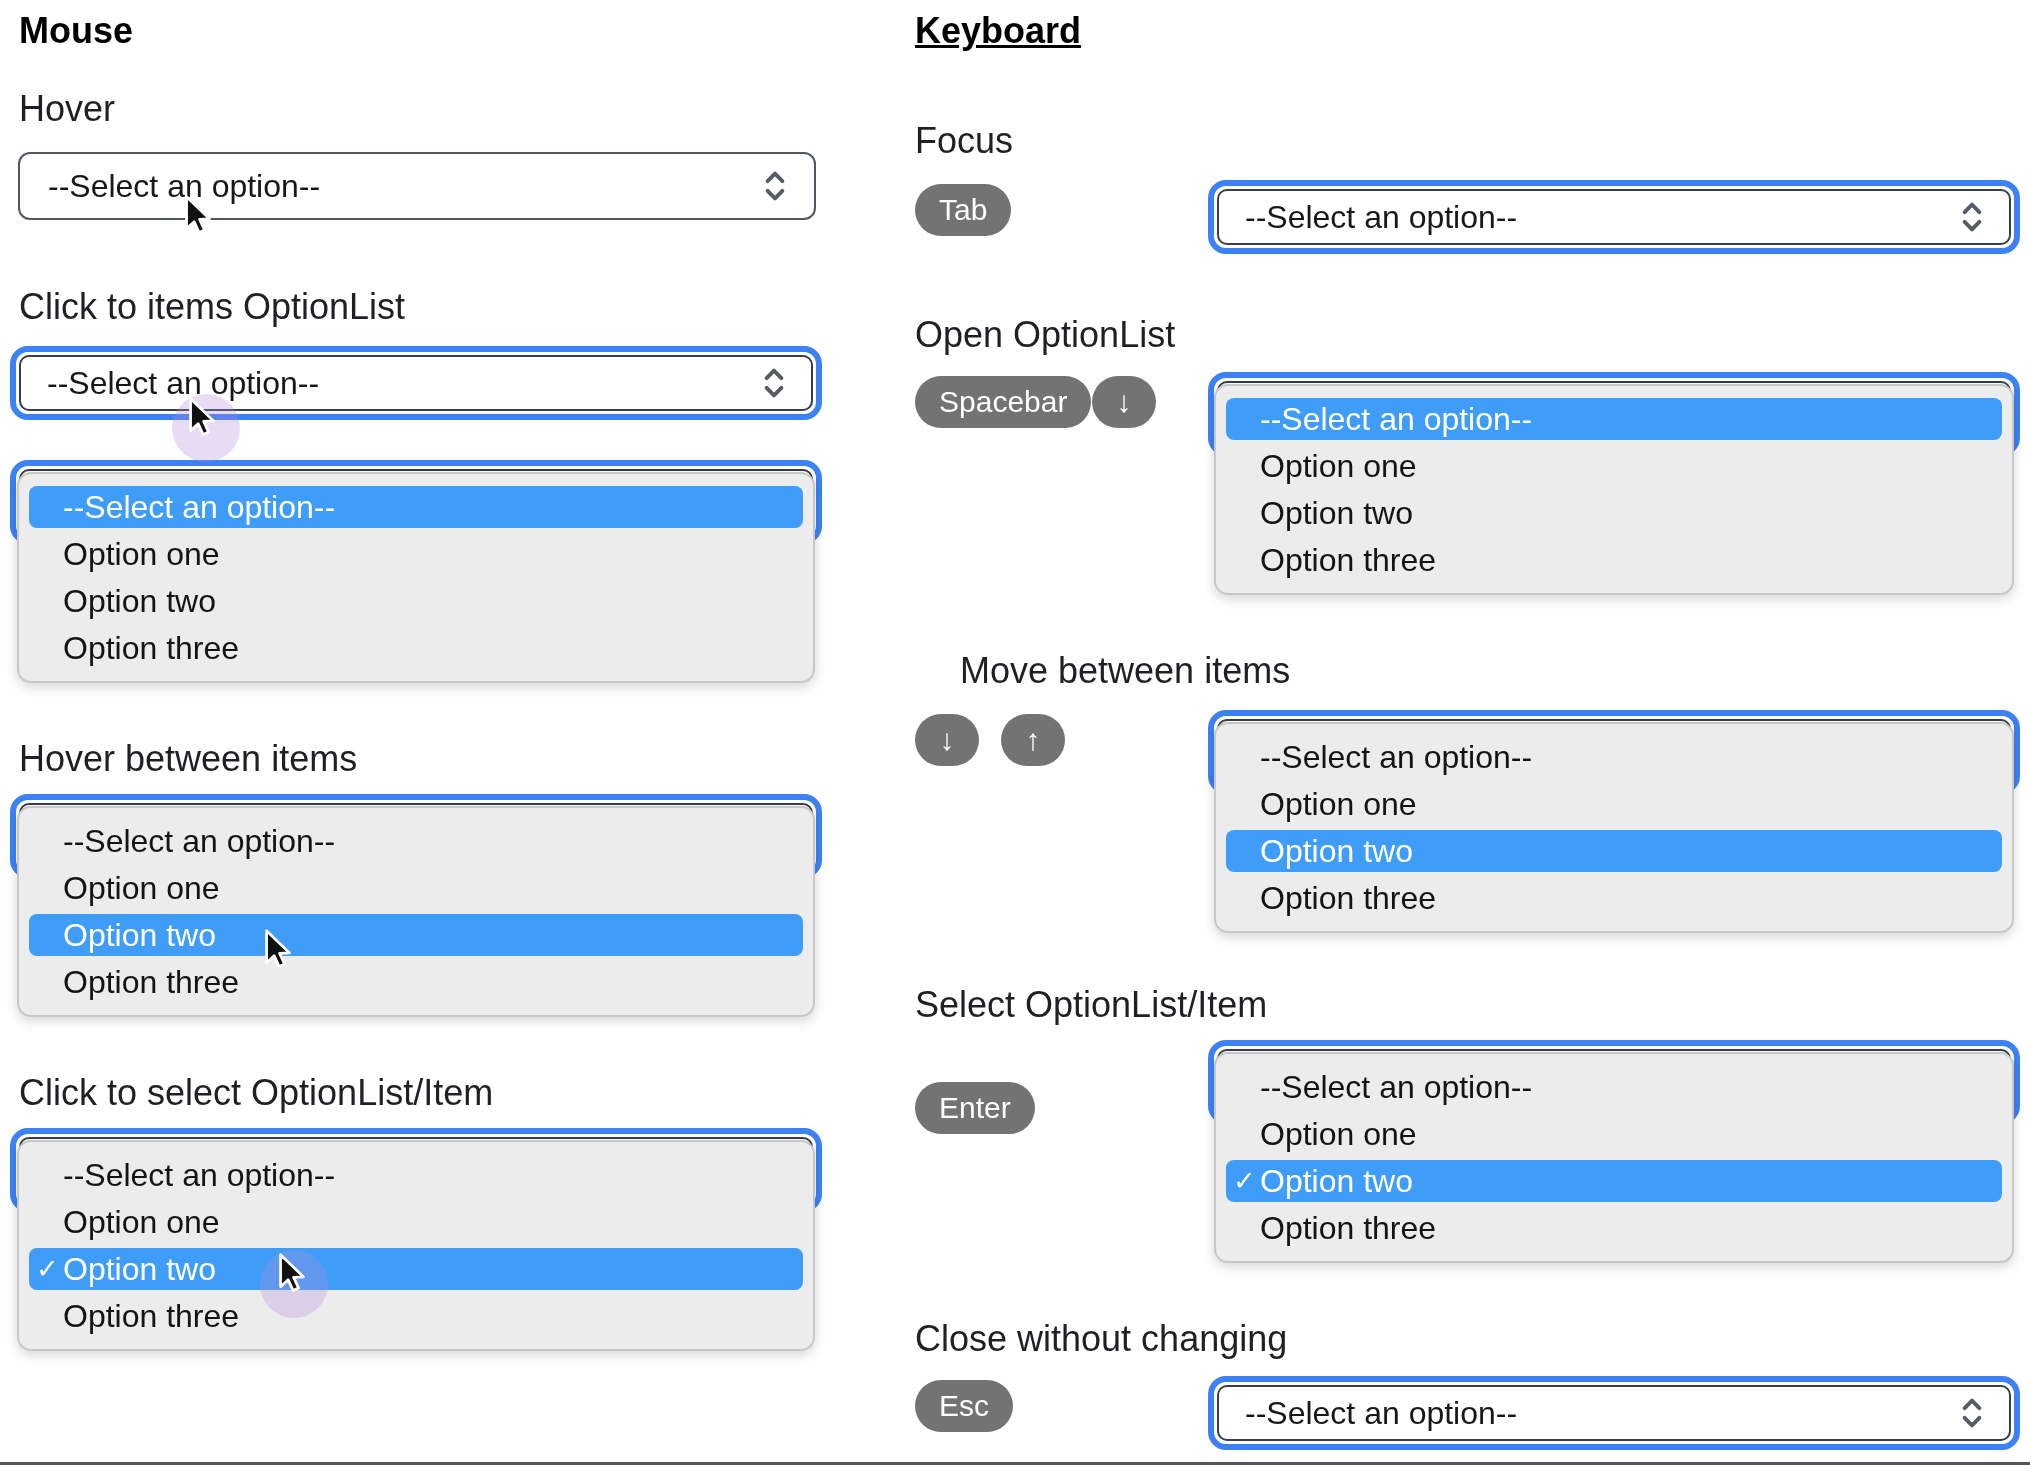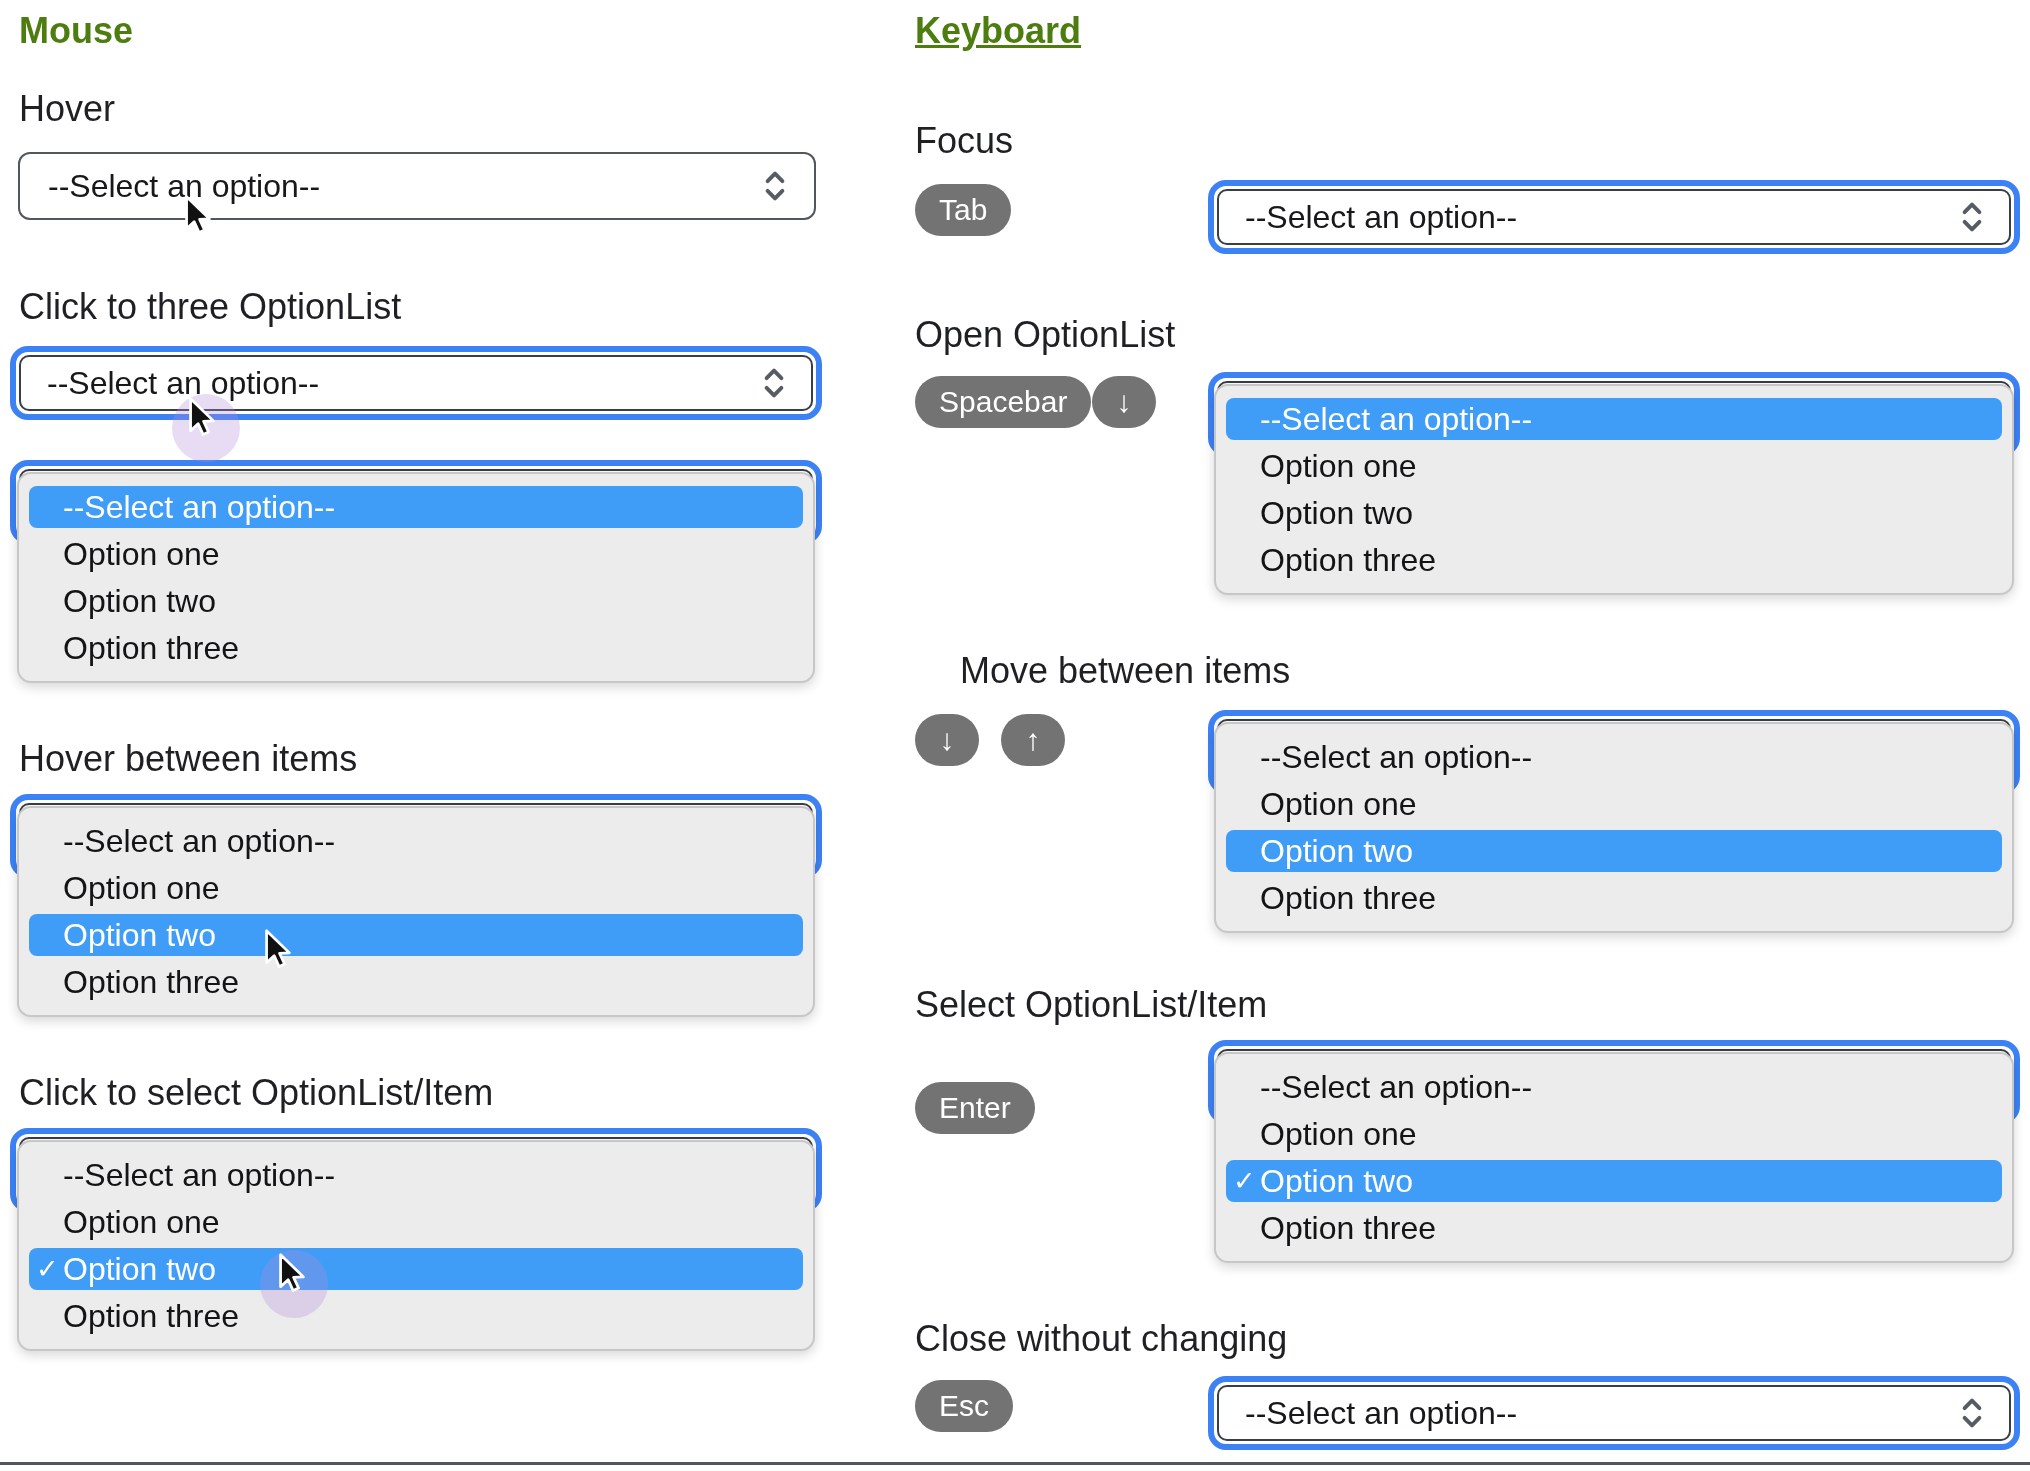--- a/index.html
+++ b/index.html
@@ -1,20 +1,20 @@
 <!DOCTYPE html>
 <html><head>
 <meta charset="utf-8">
 <style>
   * { margin:0; padding:0; box-sizing:border-box; }
   html,body { width:2030px; height:1471px; background:#ffffff; overflow:hidden;
               font-family:"Liberation Sans", sans-serif; position:relative; }
   .abs { position:absolute; }
 
-  .hd  { font-size:36px; font-weight:700; color:#4d7c0f; }
+  .hd  { font-size:36px; font-weight:700; color:#000000; }
   .lbl { font-size:36px; font-weight:400; color:#1f2023; }
 
   
   .sel { height:68px; background:#fff; border:2px solid #52565e; border-radius:12px;
          display:flex; align-items:center; padding:0 26px 0 28px; }
   .sel-txt { font-size:32px; color:#18181a; }
 
   
   .focus { border:6px solid #3c82f5; border-radius:18px; padding:3px; background:#fff; }
   .focus-inner { height:100%; border:2px solid #3a3e45; border-radius:10px; background:#fff;
@@ -56,21 +56,21 @@
   <span class="sel-txt">--Select an option--</span>
   <svg class="chev" width="26" height="32" viewBox="0 0 20 26">
       <path d="M4 9 L10 3 L16 9" stroke="#575c64" stroke-width="3.2" fill="none" stroke-linecap="round" stroke-linejoin="round"></path>
       <path d="M4 17 L10 23 L16 17" stroke="#575c64" stroke-width="3.2" fill="none" stroke-linecap="round" stroke-linejoin="round"></path>
     </svg>
 </div>
 <svg class="cursor" style="left:182px; top:194px;" width="32" height="42" viewBox="0 0 28 36">
     <path d="M4 2 L4 30 L10.6 23.8 L15 33.4 L19.8 31.2 L15.4 21.8 L24 21.4 Z" fill="#111" stroke="#fff" stroke-width="2.4" stroke-linejoin="round"></path>
   </svg>
 
-<div class="abs lbl" style="left:19px; top:286px;">Click to three OptionList</div>
+<div class="abs lbl" style="left:19px; top:286px;">Click to items OptionList</div>
 <div class="abs focus" style="left:10px; top:346px; width:812px; height:74px;">
   <div class="focus-inner">
     <span class="sel-txt">--Select an option--</span>
     <svg class="chev" width="26" height="32" viewBox="0 0 20 26">
         <path d="M4 9 L10 3 L16 9" stroke="#575c64" stroke-width="3.2" fill="none" stroke-linecap="round" stroke-linejoin="round"></path>
         <path d="M4 17 L10 23 L16 17" stroke="#575c64" stroke-width="3.2" fill="none" stroke-linecap="round" stroke-linejoin="round"></path>
       </svg>
   </div>
 </div>
 <div class="halo" style="left:172px; top:394px;"></div>

